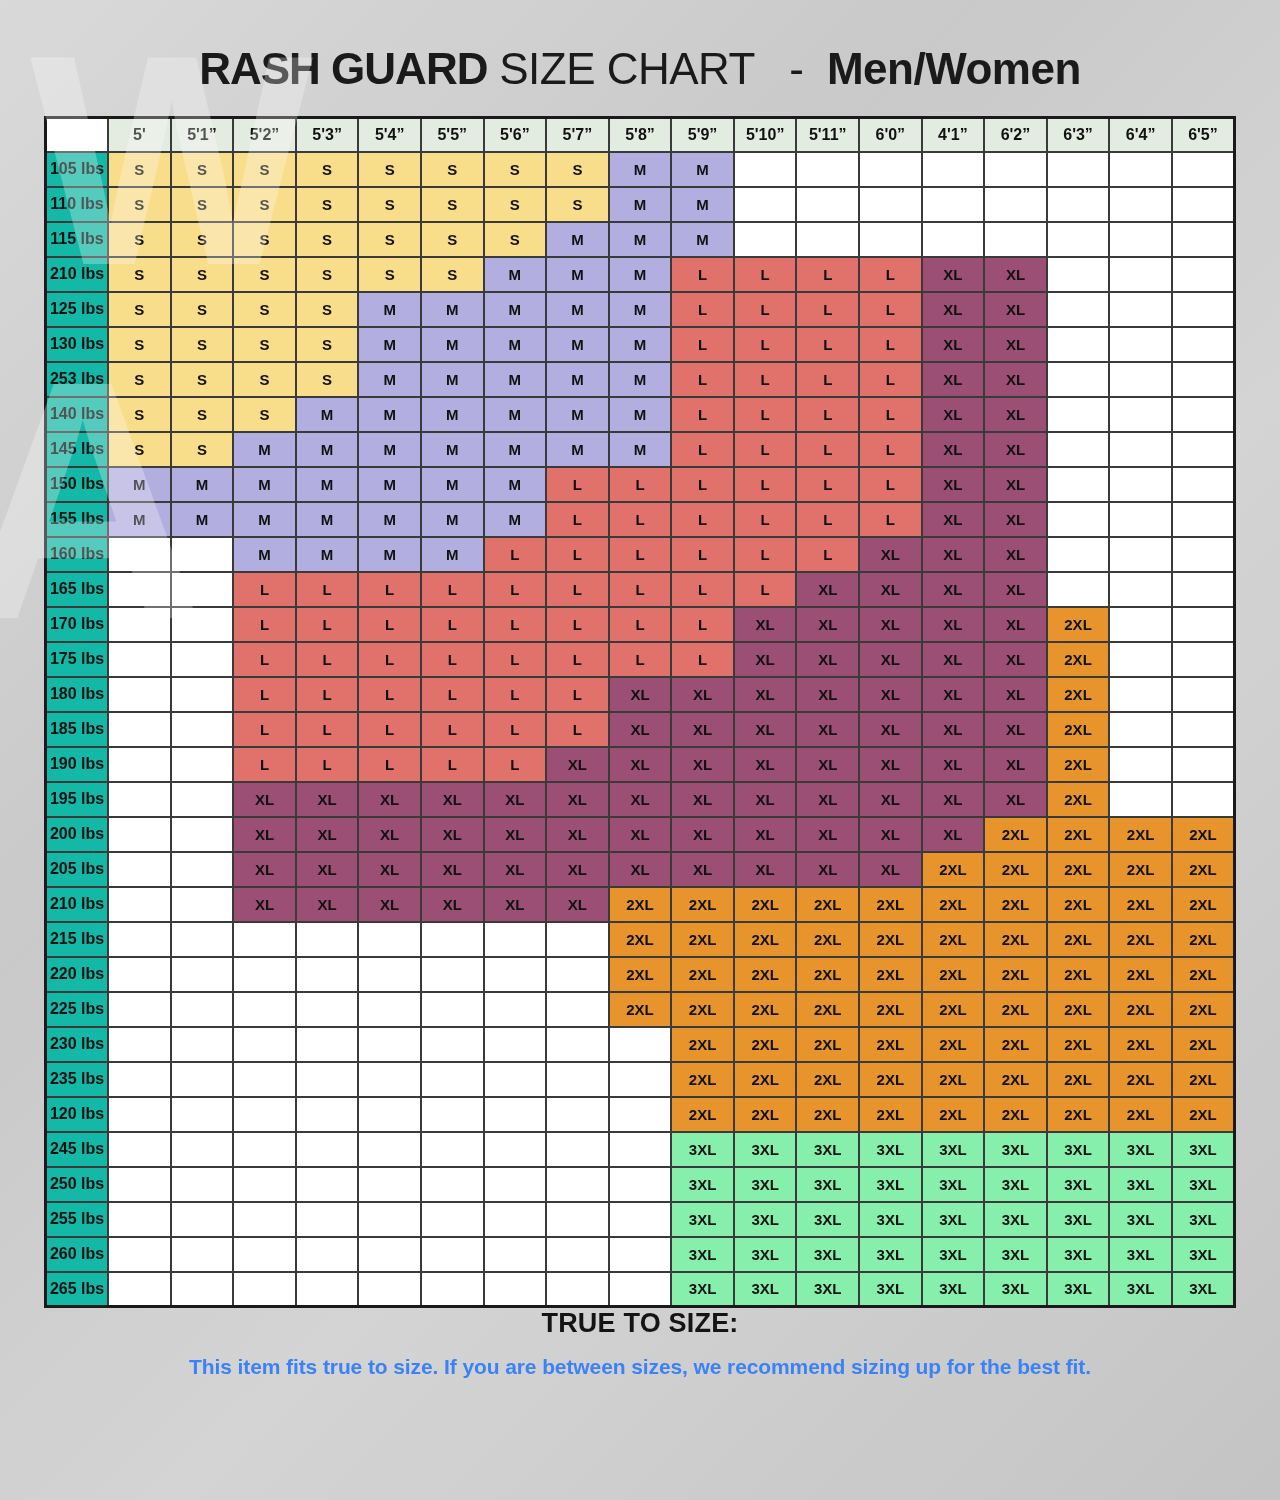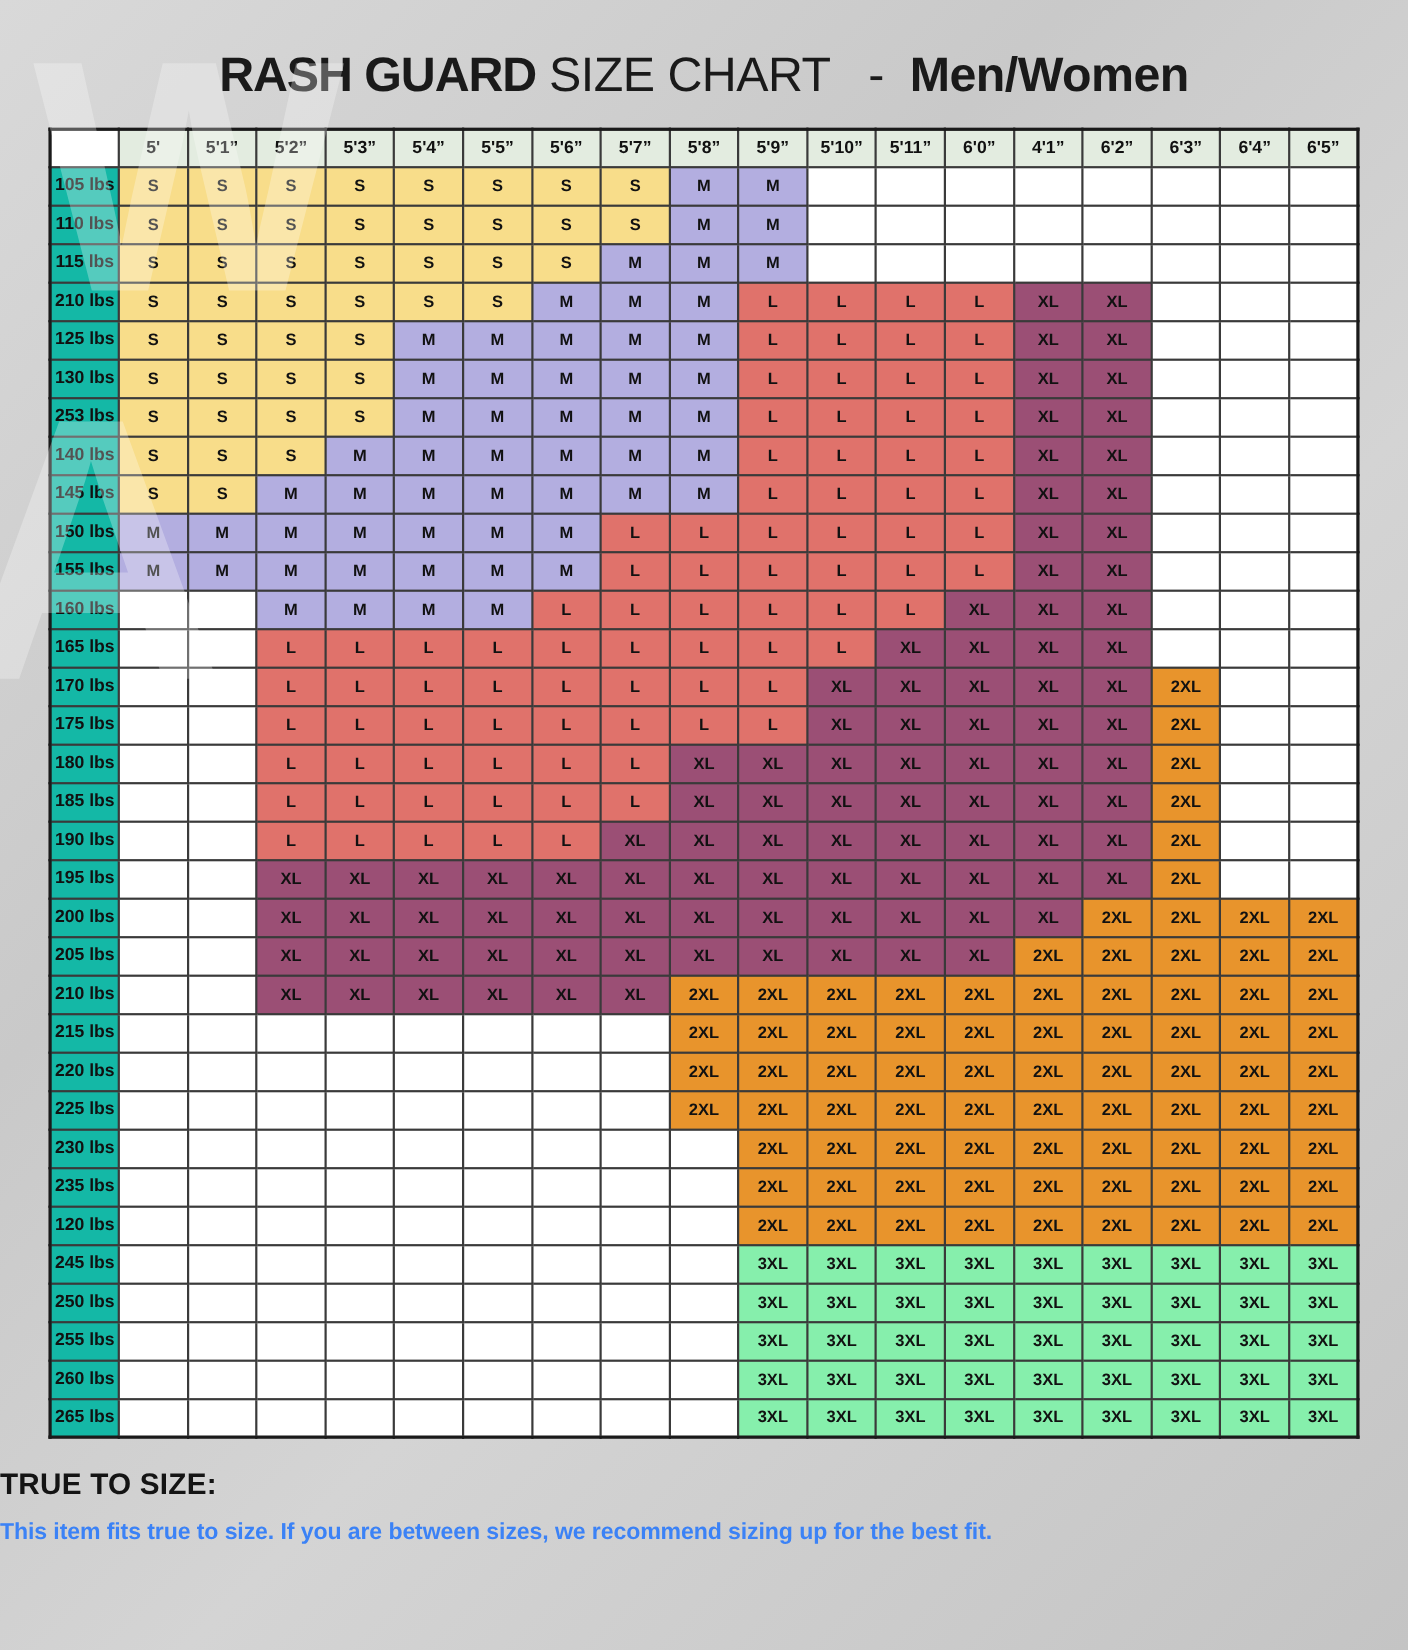--- a/index.html
+++ b/index.html
@@ -93,21 +93,21 @@
   }
   td.empty { background: #ffffff; }
   td.S   { background: #f8dd8a; }
   td.M   { background: #b3aee0; }
   td.L   { background: #e0726b; }
   td.XL  { background: #9b4f75; }
   td.XXL { background: #e8942c; }
   td.XXXL{ background: #86efac; }
 
   .footer {
-    padding-top: 26px;
+    text-align: center;
   }
   .footer .tts {
     font-size: 27px;
     font-weight: bold;
     color: #141414;
     letter-spacing: 0.2px;
   }
   .footer .note {
     font-size: 21px;
     font-weight: bold;

